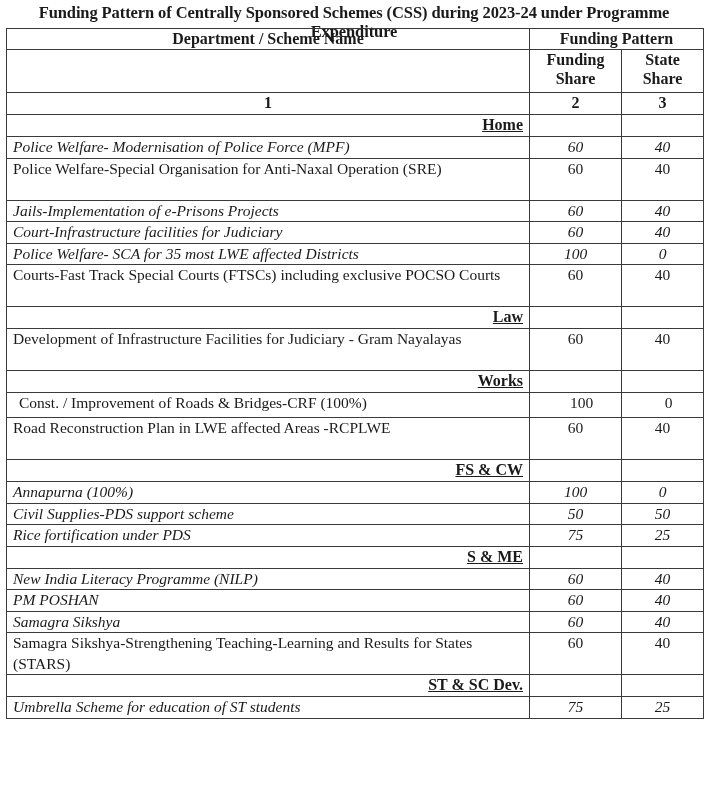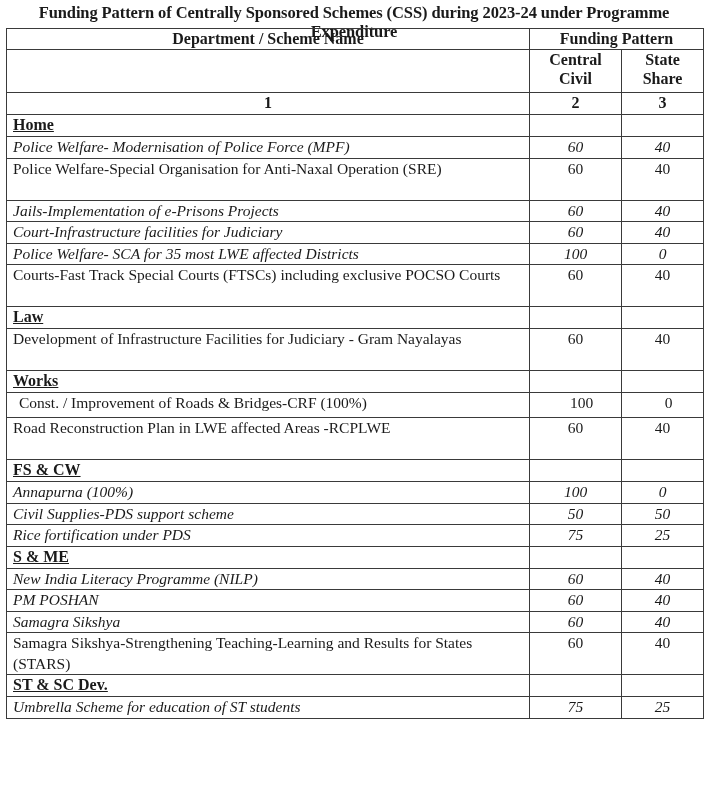--- a/index.html
+++ b/index.html
@@ -21,21 +21,21 @@
   col.c3 { width: 82px; }
   td, th {
     border: 1.5px solid #3a3a3a; padding: 0 6px; vertical-align: top;
     font-size: 15.5px; line-height: 20.5px; font-weight: normal;
   }
   th { font-weight: bold; text-align: center; font-size: 16px; line-height: 19px; }
   .h1 td, .h1 th { height: 20px; }
   .h2 th { height: 42px; }
   .h3 th { height: 21px; }
   .num { text-align: center; padding: 0; }
-  .sec td { height: 21px; }
+  .sec td { height: 21px; text-align: right; }
   .sec .name { font-weight: bold; text-decoration: underline; font-size: 16px; }
   tr.r1 td { height: 20px; font-style: italic; }
   tr.r2 td { height: 41px; }
   tr.r3 td { height: 62px; }
   tr.r1b td { height: 24px; padding-left: 12px; }
 </style>
 </head>
 <body>
 
 <div class="title">Funding Pattern of Centrally Sponsored Schemes (CSS) during 2023-24 under Programme Expenditure</div>
@@ -46,21 +46,21 @@
       <col class="c2">
       <col class="c3">
     </colgroup>
   <thead>
     <tr class="h1">
       <th>Department / Scheme Name</th>
       <th colspan="2">Funding Pattern</th>
     </tr>
     <tr class="h2">
       <th></th>
-      <th>Central Civil</th>
+      <th>Funding Share</th>
       <th>State Share</th>
     </tr>
     <tr class="h3">
       <th>1</th>
       <th>2</th>
       <th>3</th>
     </tr>
   </thead>
   <tbody id="tbody">
       <tr class="sec">

